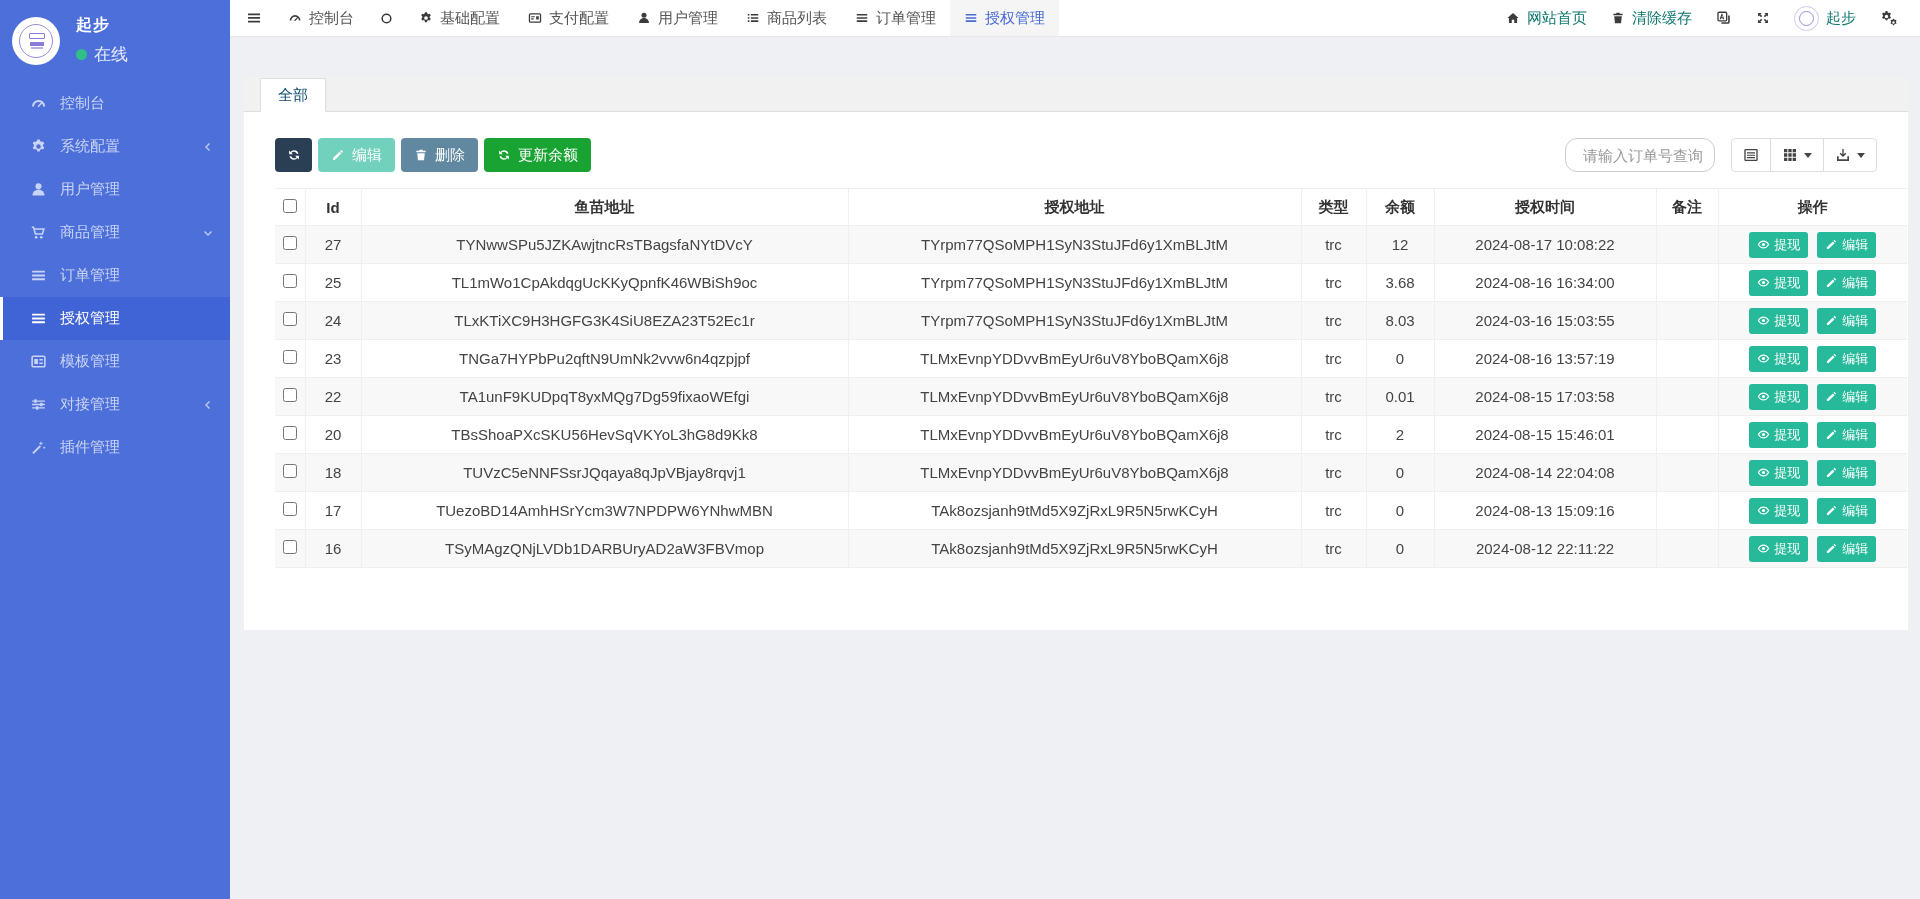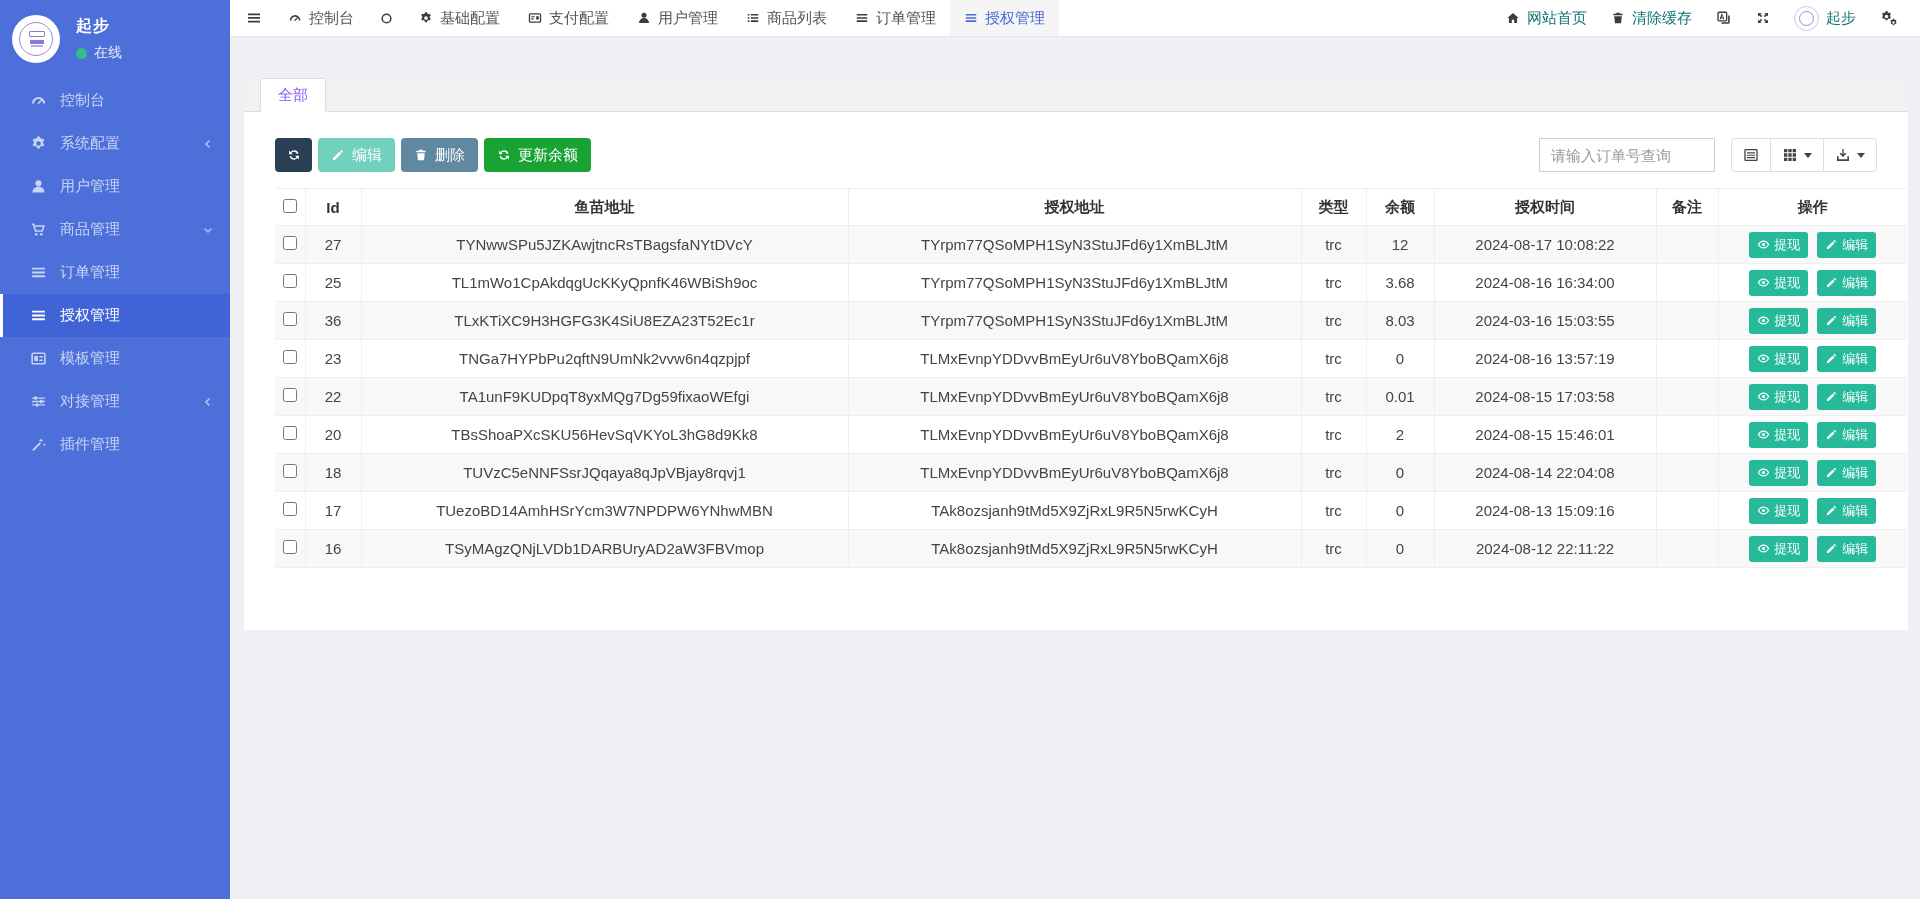--- a/index.html
+++ b/index.html
@@ -11,21 +11,21 @@
   .ic13 { width:13px; height:13px; }
 
   
   .sidebar { width:230px; flex:0 0 230px; background:#4C6FDA; height:899px; }
   .brand { display:flex; align-items:center; gap:16px; padding:15px 14px 12px 12px; }
   .avatar-big { width:48px; height:48px; border-radius:50%; background:#fff; position:relative; flex:0 0 auto; }
   .avatar-big::before { content:""; position:absolute; inset:7px; border:1.5px solid #9C8CD8; border-radius:50%; }
   .avatar-big::after { content:""; position:absolute; left:17px; top:16px; width:14px; height:4px; border:1px solid #8A7BD8; border-radius:1px;
     box-shadow:0 8px 0 -1px #8A7BD8, 0 12px 0 -2px #B9AFE4; }
   .brand-title { color:#fff; font-size:16px; font-weight:bold; letter-spacing:1px; }
-  .brand-status { display:flex; align-items:center; gap:7px; margin-top:7px; color:#E6ECFB; font-size:14px; }
+  .brand-status { display:flex; align-items:center; gap:7px; margin-top:7px; color:#E6ECFB; font-size:17px; }
   .dot { width:11px; height:11px; border-radius:50%; background:#2FBF87; }
   .side-search { margin:9px 12px 12px; height:34px; background:rgba(255,255,255,.14); border-radius:3px; display:flex; align-items:center; padding:0 11px; color:#D5DEF7; }
   .side-search input { flex:1; background:transparent; border:none; outline:none; color:#fff; font-size:14px; font-family:inherit; }
   .side-search input::placeholder { color:#D0DAF6; }
   .side-search .ic { color:#E4EAFB; width:14px; height:14px; }
   .side-menu { margin-top:4px; }
   .side-item { display:flex; align-items:center; gap:13px; height:43px; padding:0 16px 0 30px; color:#C9D4F4; cursor:pointer; position:relative; text-decoration:none; }
   .side-item .ic { width:17px; height:17px; }
   .side-item .chev { margin-left:auto; width:12px; height:12px; opacity:.85; }
   .side-item.active { background:#4063D5; color:#fff; }
@@ -44,33 +44,33 @@
   .avatar-sm { width:25px; height:25px; border-radius:50%; background:#fff; border:1px solid #CFC8E8; position:relative; }
   .avatar-sm::before { content:""; position:absolute; inset:4px; border:1px solid #9C8CD8; border-radius:50%; }
   .cogs { position:relative; width:18px; height:18px; color:#3c3c3c; }
   .cogs .g1 { width:13px; height:13px; position:absolute; left:0; top:1px; }
   .cogs .g2 { width:9px; height:9px; position:absolute; right:0; bottom:0; }
 
   
   .content { flex:1; overflow:hidden; }
   .panel { margin:40px 12px 0 14px; background:#fff; }
   .panel-heading { height:35px; background:#F1F1F1; border-bottom:1px solid #DDDDDD; display:flex; align-items:stretch; padding-left:16px; }
-  .tab-all { background:#fff; border:1px solid #DDD; border-bottom:1px solid #fff; margin-bottom:-1px; margin-top:1px; border-radius:2px 2px 0 0; padding:0 17px; display:flex; align-items:center; color:#8b5cf6; cursor:pointer; }
+  .tab-all { background:#fff; border:1px solid #DDD; border-bottom:1px solid #fff; margin-bottom:-1px; margin-top:1px; border-radius:2px 2px 0 0; padding:0 17px; display:flex; align-items:center; color:#0c4a6e; cursor:pointer; }
   .panel-body { padding:26px 31px 36px; min-height:518px; }
 
   .toolbar { display:flex; align-items:center; justify-content:space-between; }
   .tb-left { display:flex; gap:6px; }
   .btn { height:34px; border:none; border-radius:4px; color:#fff; font-size:15px; font-family:inherit; display:inline-flex; align-items:center; gap:7px; padding:0 13px; cursor:pointer; }
   .btn .ic { width:14px; height:14px; }
   .btn-refresh { background:#2A3F54; width:37px; justify-content:center; }
   .btn-edit { background:#26B99A; opacity:.65; cursor:not-allowed; }
   .btn-del { background:#0c4a6e; opacity:.65; cursor:not-allowed; }
   .btn-update { background:#18A332; }
   .tb-right { display:flex; align-items:center; gap:16px; }
-  .order-input { width:176px; height:34px; border:1px solid #CCC; border-radius:1px; padding:0 11px; font-size:15px; font-family:inherit; color:#333; outline:none; }
+  .order-input { width:150px; height:34px; border:1px solid #CCC; border-radius:12px; padding:0 11px; font-size:15px; font-family:inherit; color:#333; outline:none;text-align:right; }
   .order-input::placeholder { color:#999; }
   .btn-group { display:inline-flex; }
   .tool { height:34px; background:#fff; border:1px solid #DDD; color:#444; padding:0 11px; display:inline-flex; align-items:center; gap:6px; cursor:pointer; }
   .tool + .tool { margin-left:-1px; }
   .tool:first-child { border-radius:4px 0 0 4px; }
   .tool:last-child { border-radius:0 4px 4px 0; }
   .caret { width:0; height:0; border-left:4px solid transparent; border-right:4px solid transparent; border-top:5px solid #444; }
 
   table { width:100%; border-collapse:collapse; table-layout:fixed; margin-top:16px; }
   th, td { border:1px solid #EFEFEF; text-align:center; overflow:hidden; white-space:nowrap; }
@@ -483,21 +483,21 @@
         <svg class="ic ic13">
                         <use href="#i-pencil"></use>
                       </svg>
         <span>编辑</span>
       </button>
     </td>
   </tr>
 
   <tr>
     <td><input type="checkbox" style=""></td>
-    <td>36</td>
+    <td>24</td>
     <td>TLxKTiXC9H3HGFG3K4SiU8EZA23T52Ec1r</td>
     <td>TYrpm77QSoMPH1SyN3StuJFd6y1XmBLJtM</td>
     <td>trc</td>
     <td>8.03</td>
     <td>2024-03-16 15:03:55</td>
     <td></td>
     <td>
       <button class="btn-op">
         <svg class="ic ic13">
                         <use href="#i-eye"></use>

